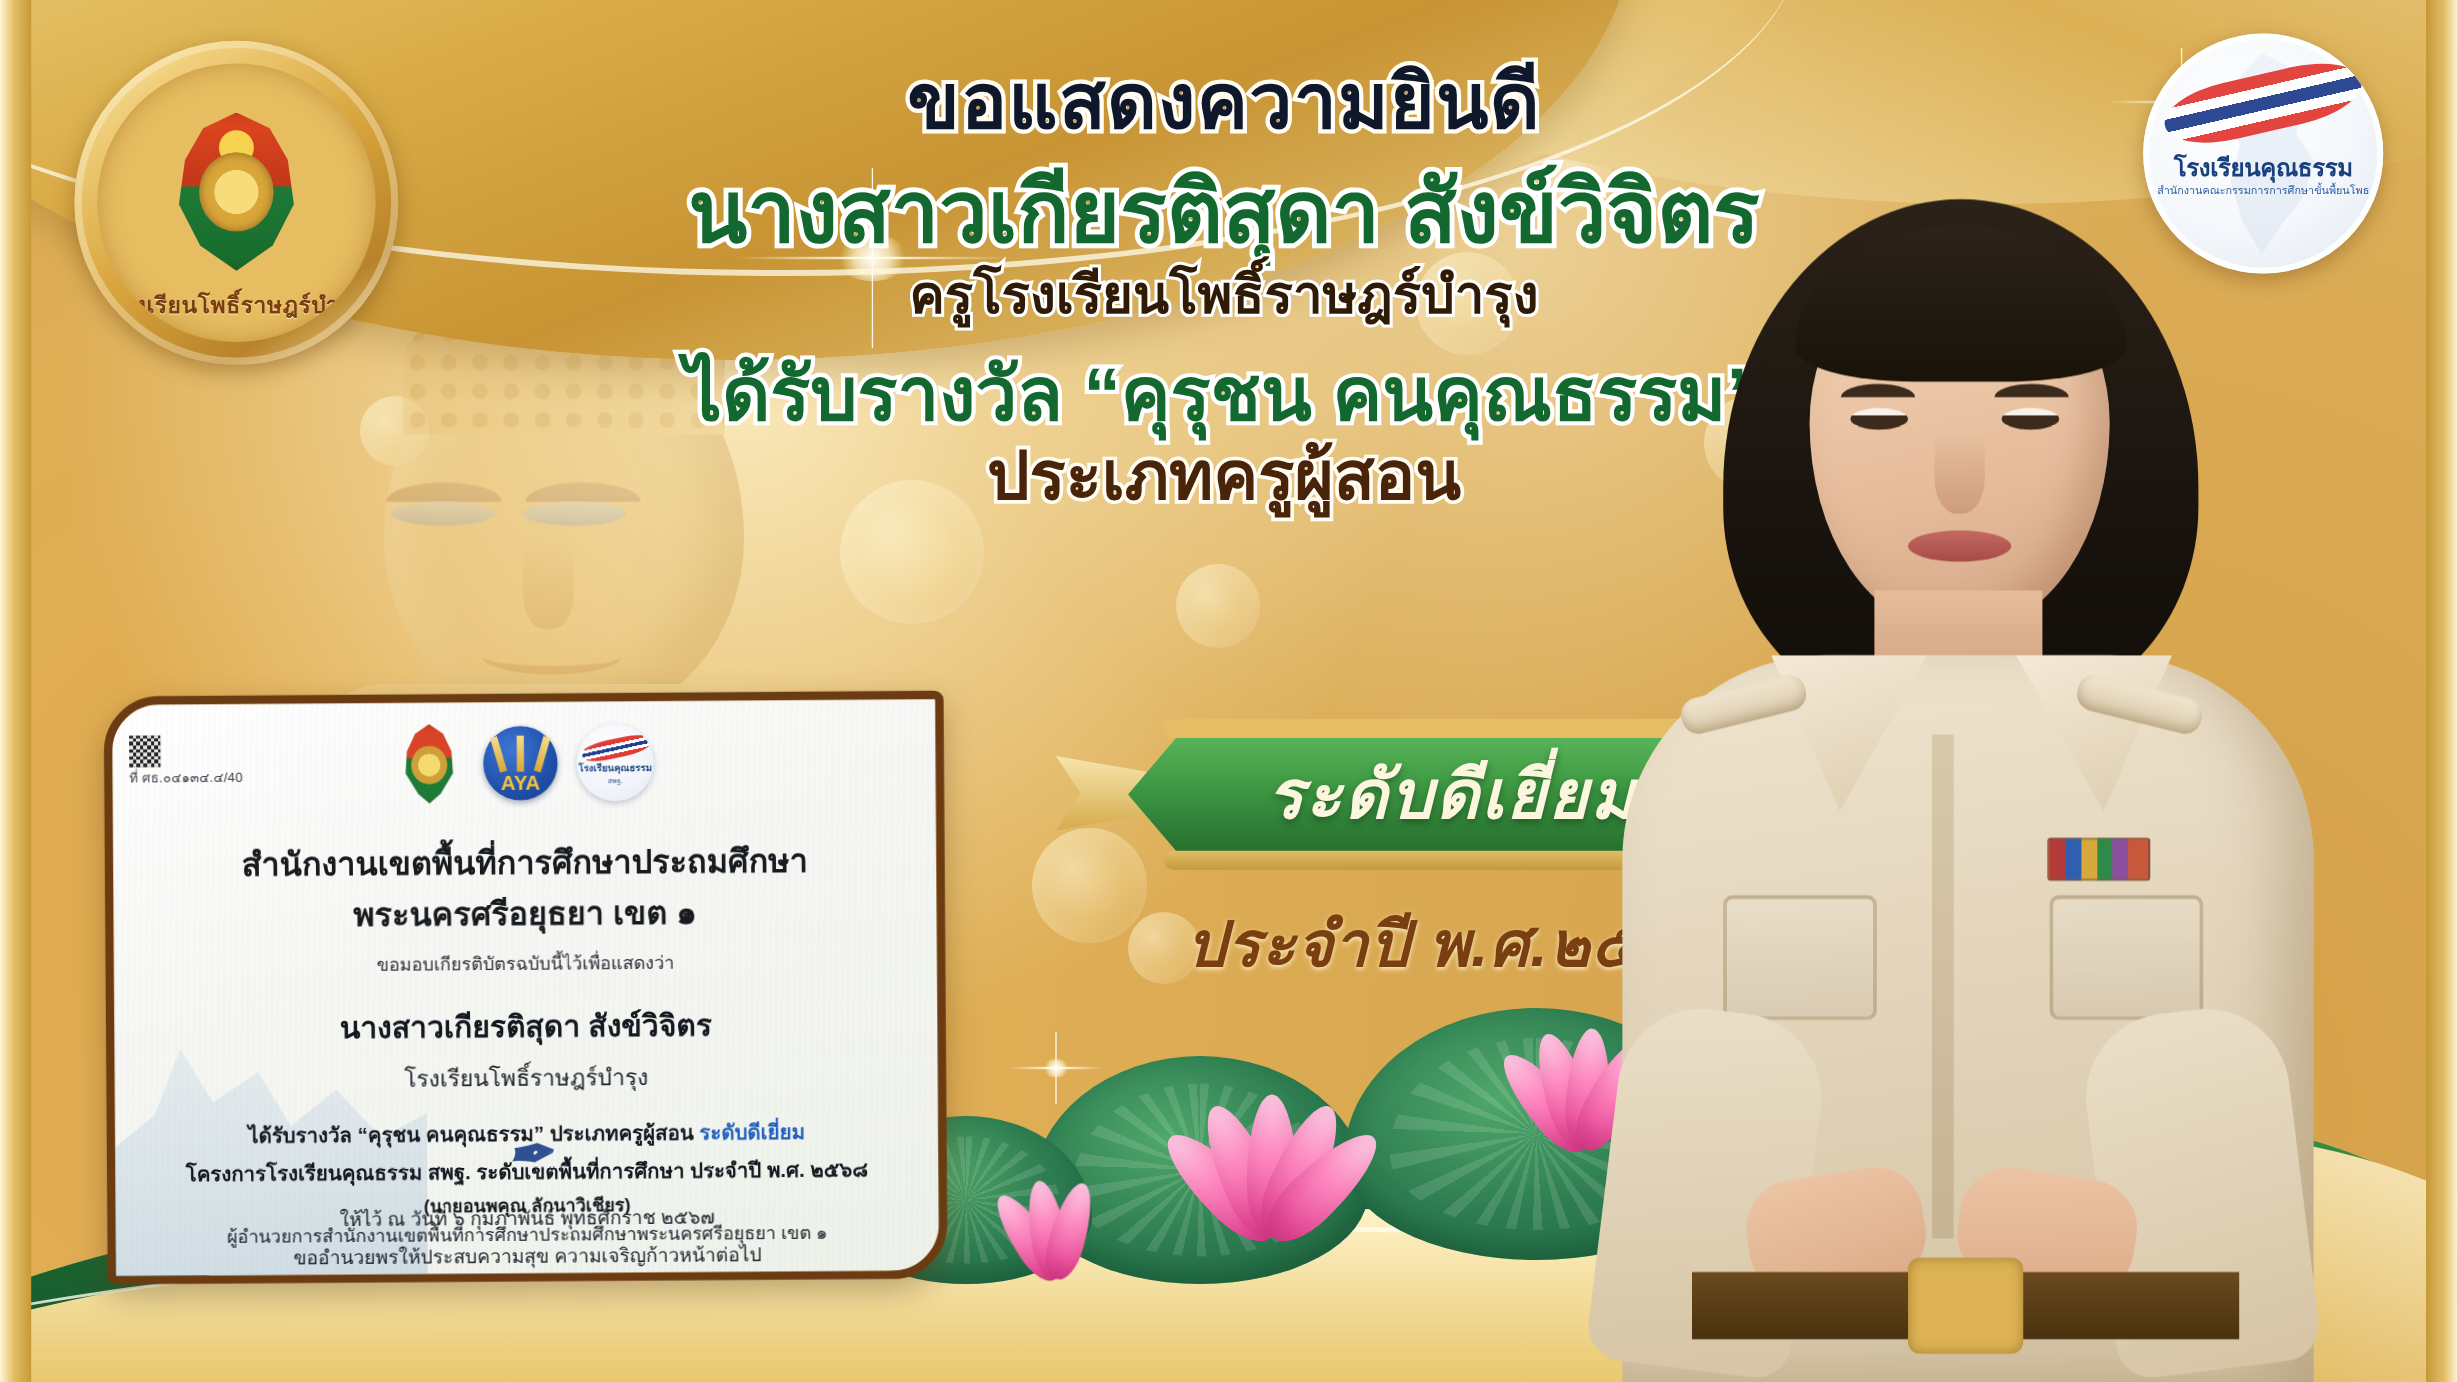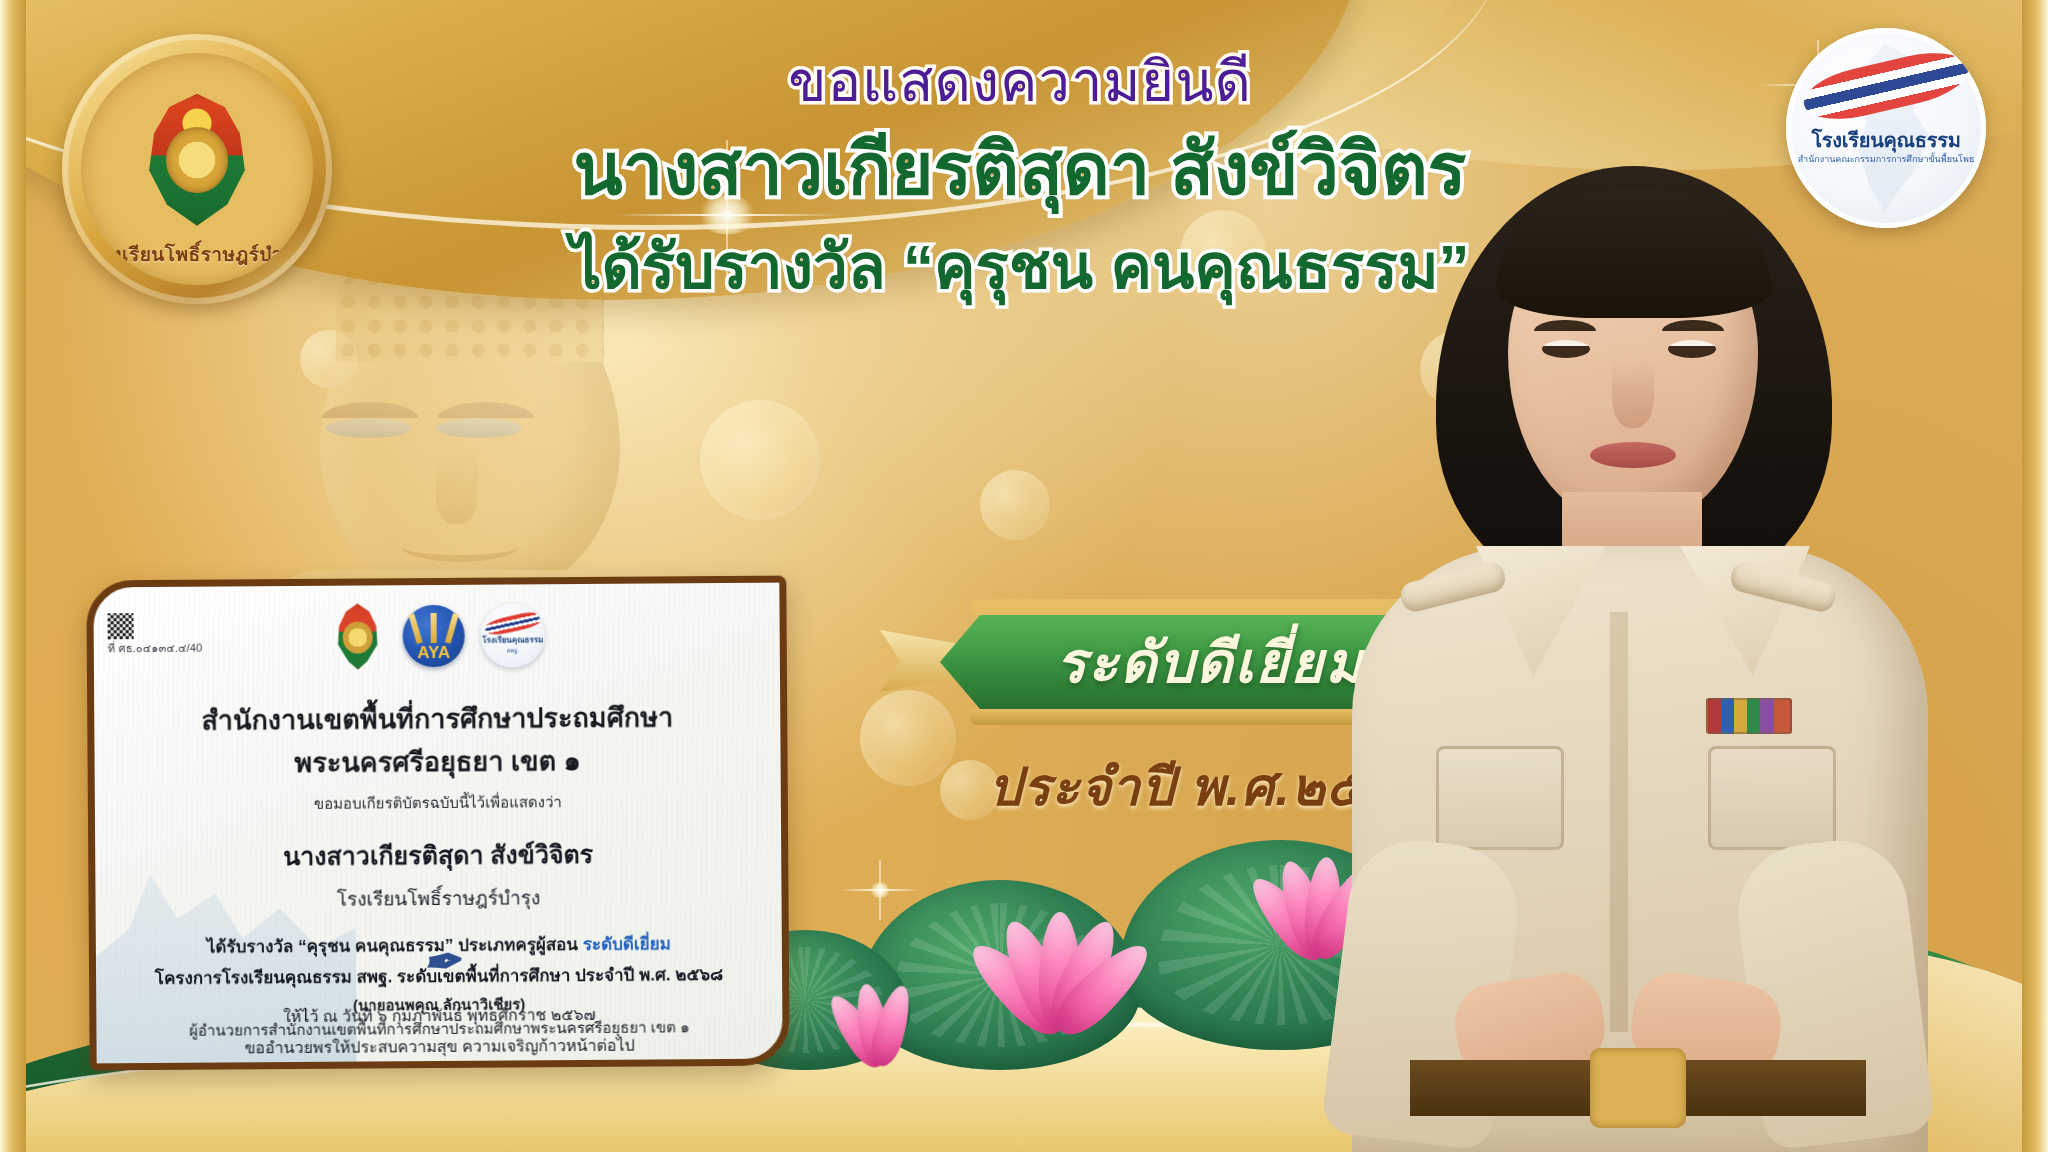--- a/index.html
+++ b/index.html
@@ -245,21 +245,21 @@
     position:absolute; left:0; right:0; top:124px; text-align:center;
     font-size:9px; color:#2a5aa0;
   }
 
   
   .headline-block{
     position:absolute; left:470px; top:52px; width:1100px; text-align:center;
     z-index:6;
   }
   .t-congrats{
-    font-size:56px; font-weight:400; color:#4c1d95; line-height:1.06;
+    font-size:64px; font-weight:700; color:#0f172a; line-height:1.06;
     -webkit-text-stroke:7px #fffdf3; paint-order:stroke fill;
     letter-spacing:1px;
   }
   .t-name{
     margin-top:20px;
     font-size:72px; font-weight:700; color:#13682f; line-height:1.08;
     -webkit-text-stroke:8px #ffffff; paint-order:stroke fill;
   }
   .t-school{
     margin-top:4px;
@@ -618,21 +618,23 @@
   <div class="logo-right">
     <div class="map"></div>
     <div class="flag"></div>
     <div class="ltext">โรงเรียนคุณธรรม</div>
     <div class="lsub">สำนักงานคณะกรรมการการศึกษาขั้นพื้ยนโพธ</div>
   </div>
 
   <div class="headline-block">
     <div class="t-congrats">ขอแสดงความยินดี</div>
     <div class="t-name">นางสาวเกียรติสุดา  สังข์วิจิตร</div>
+    <div class="t-school">ครูโรงเรียนโพธิ์ราษฎร์บำรุง</div>
     <div class="t-award">ได้รับรางวัล “คุรุชน คนคุณธรรม”</div>
+    <div class="t-type">ประเภทครูผู้สอน</div>
   </div>
 
   <div class="ribbon">
     <div class="tail-l"></div>
     <div class="tail-r"></div>
     <div class="band"></div>
     <div class="gold-top"></div>
     <div class="gold-bot"></div>
     <div class="label">ระดับดีเยี่ยม</div>
   </div>

